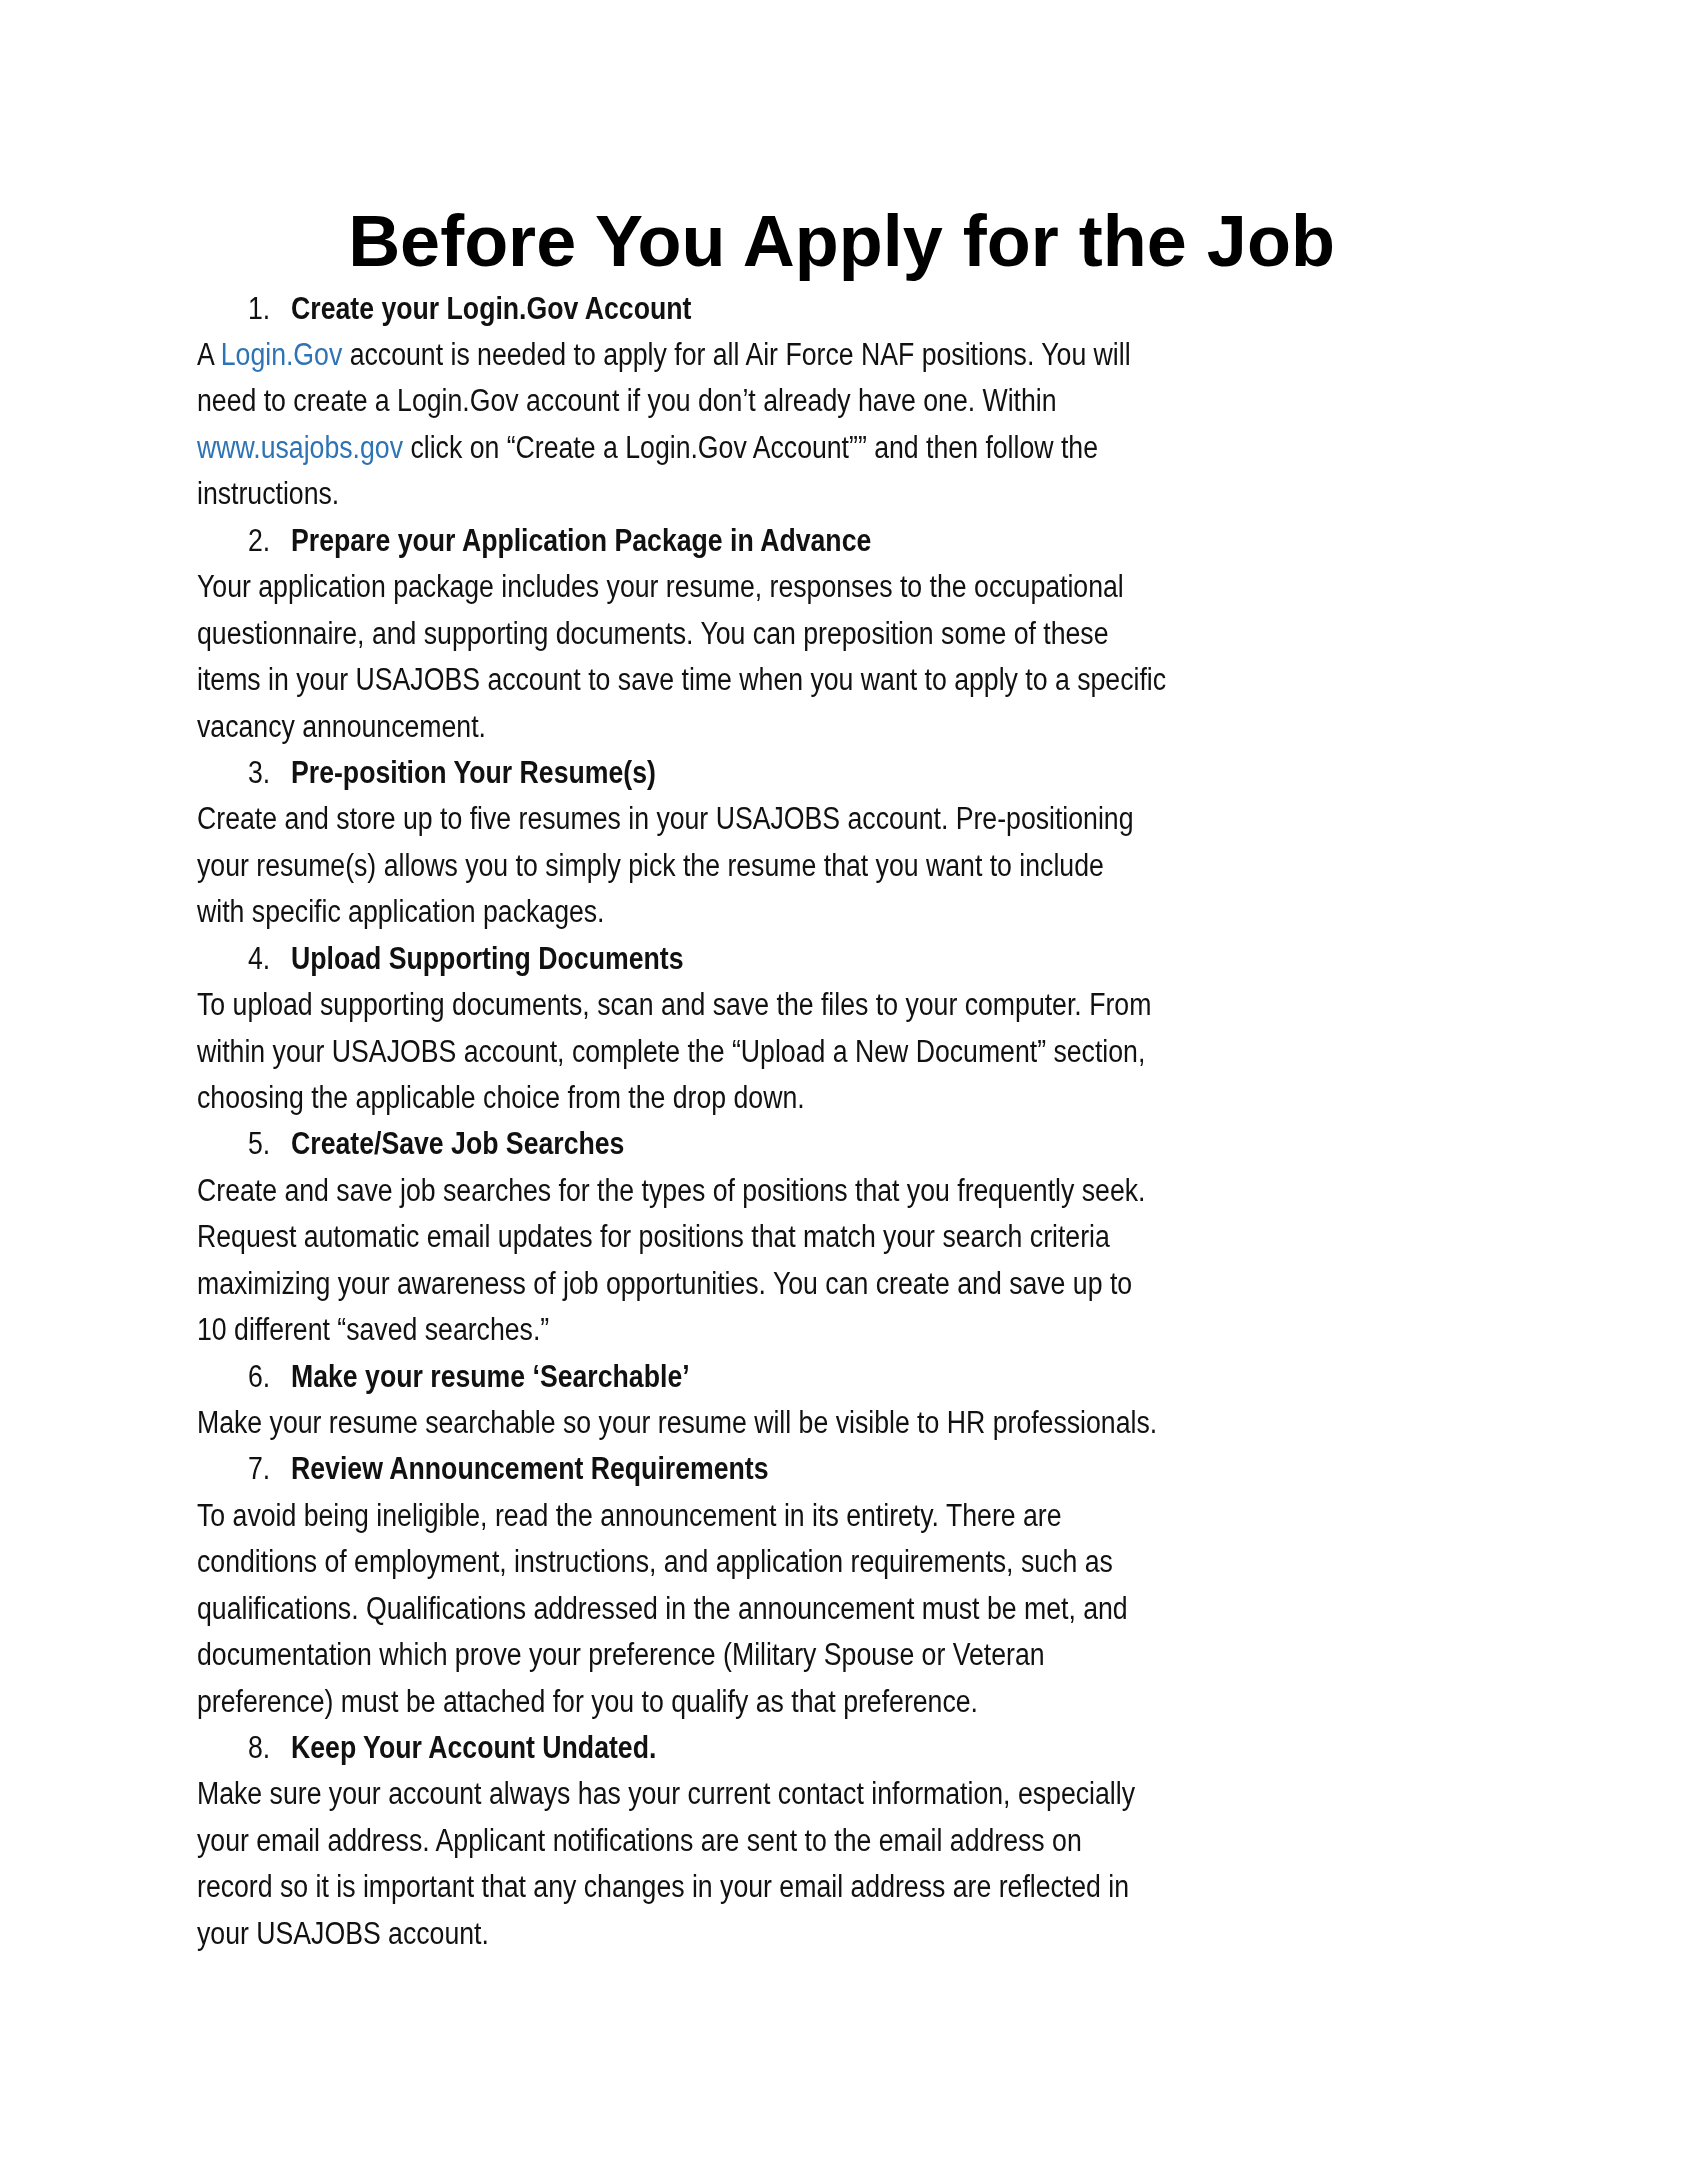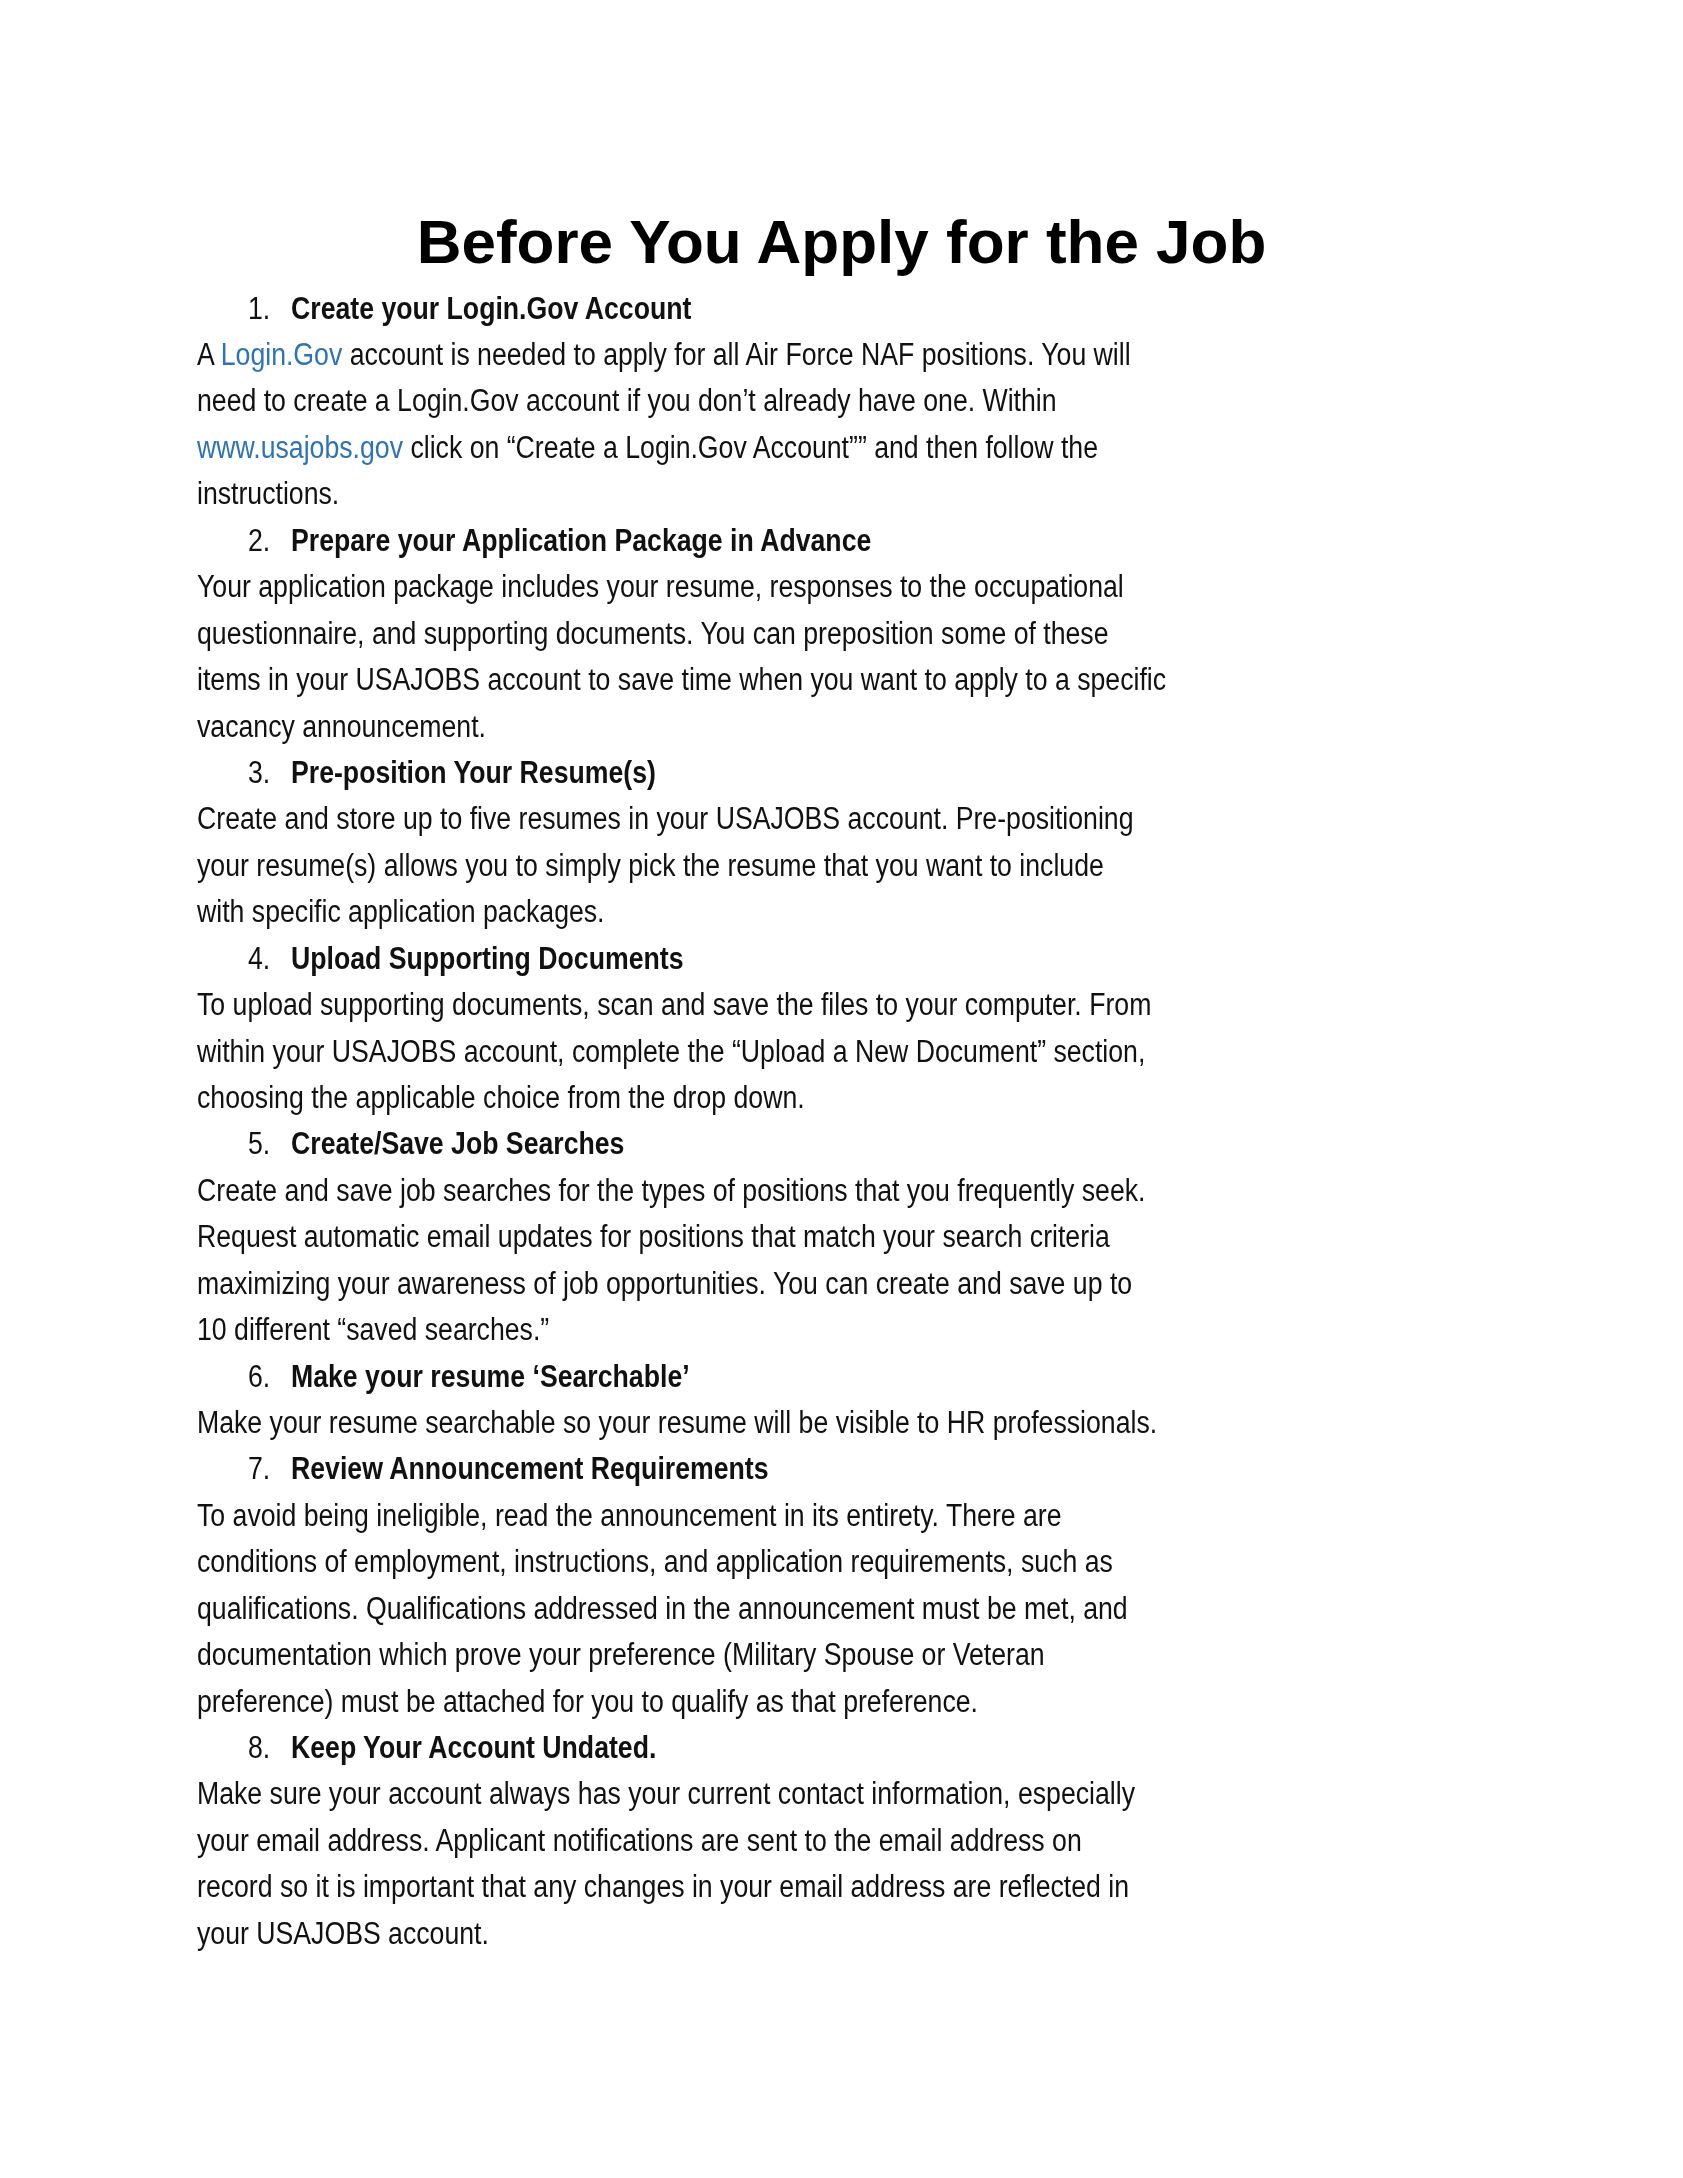--- a/index.html
+++ b/index.html
@@ -1,20 +1,20 @@
 <!DOCTYPE html>
 <html><head>
 <meta charset="utf-8">
 <style>
   html, body { margin: 0; padding: 0; background: #ffffff; }
   body { width: 1683px; height: 2178px; position: relative; overflow: hidden; }
   .page { position: absolute; left: 0; top: 0; width: 1683px; height: 2178px; background: #fff; }
   .title {
     position: absolute; left: 0; width: 1683px; top: 194px; text-align: center;
-    font-family: "Liberation Sans", sans-serif; font-weight: bold; font-size: 62px;
+    font-family: "Liberation Sans", sans-serif; font-weight: bold; font-size: 72px;
     line-height: 95px; color: #000; letter-spacing: 0px;
   }
   .line {
     position: absolute; left: 197px; white-space: nowrap;
     font-family: "Liberation Sans", sans-serif; font-size: 31px; line-height: 47px;
     color: #111; transform-origin: left center;
   }
   .heading { left: 248px; font-weight: bold; }
   .heading .num { display: inline-block; width: 50px; font-weight: normal; }
   .link { color: #2e74b5; }

